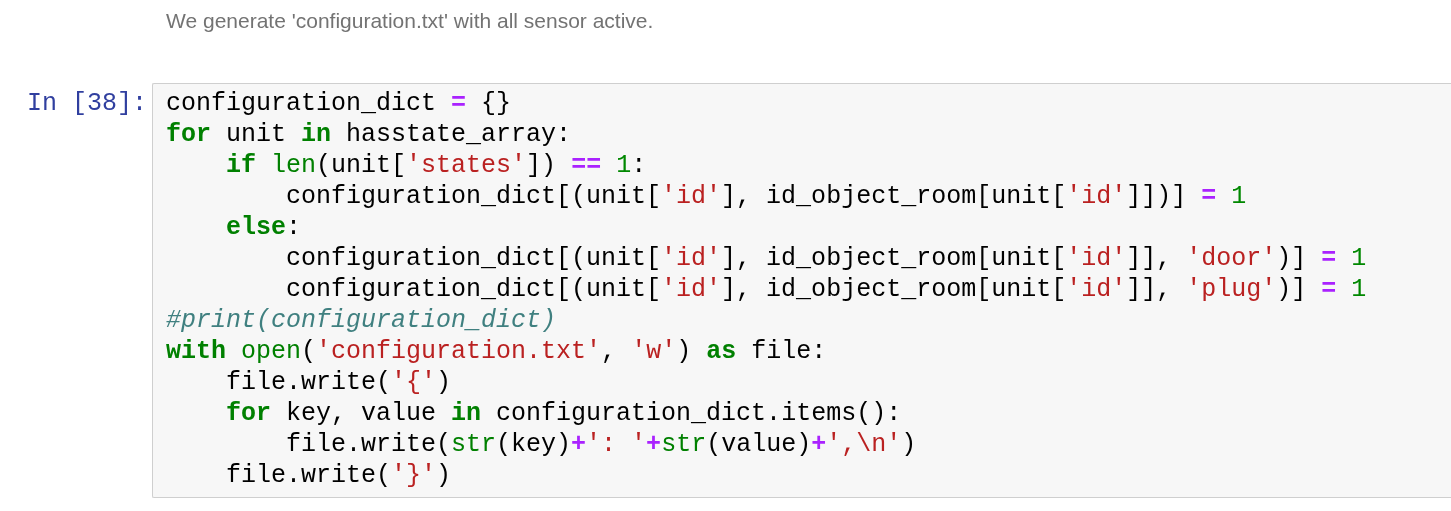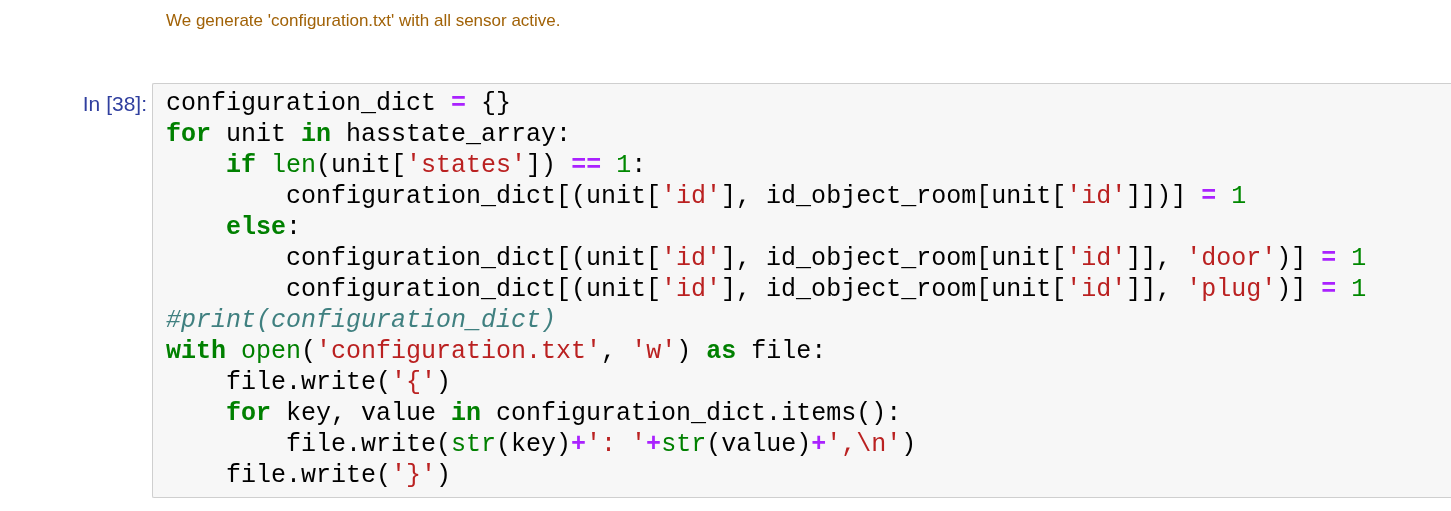--- a/index.html
+++ b/index.html
@@ -8,37 +8,37 @@
     width: 1451px;
     height: 511px;
     background: #ffffff;
     overflow: hidden;
     font-family: "Liberation Sans", sans-serif;
   }
 
   
   .markdown-cell {
     padding: 8px 20px 0 166px;
-    font-size: 17px;
+    font-size: 21px;
     line-height: 26px;
-    color: #a16207;
+    color: #737373;
   }
 
   
   .code-cell {
     display: flex;
     align-items: stretch;
     margin-top: 49px;
   }
   .input-prompt {
     flex: 0 0 152px;
     padding: 5px 5px 0 0;
     text-align: right;
-    font-family: Liberation Sans, sans-serif;
-    font-size: 21px;
+    font-family: Liberation Mono, monospace;
+    font-size: 25px;
     line-height: 31px;
     color: var(--prompt, #303F9F);
     cursor: default;
     user-select: none;
   }
   .input-area {
     flex: 1 1 auto;
     background: var(--cell_bg, #F7F7F7);
     border: 1px solid var(--cell_border, #CFCFCF);
     border-right: none;

